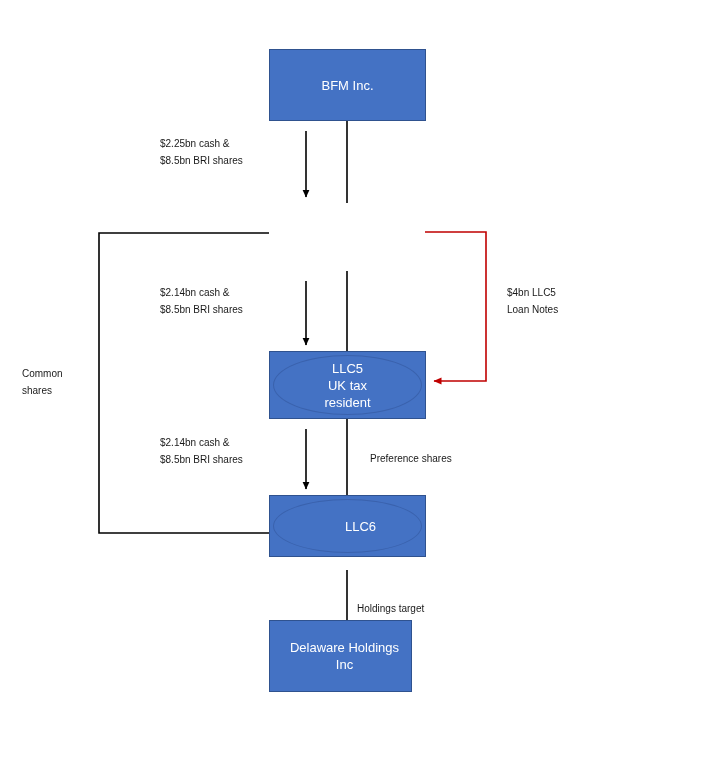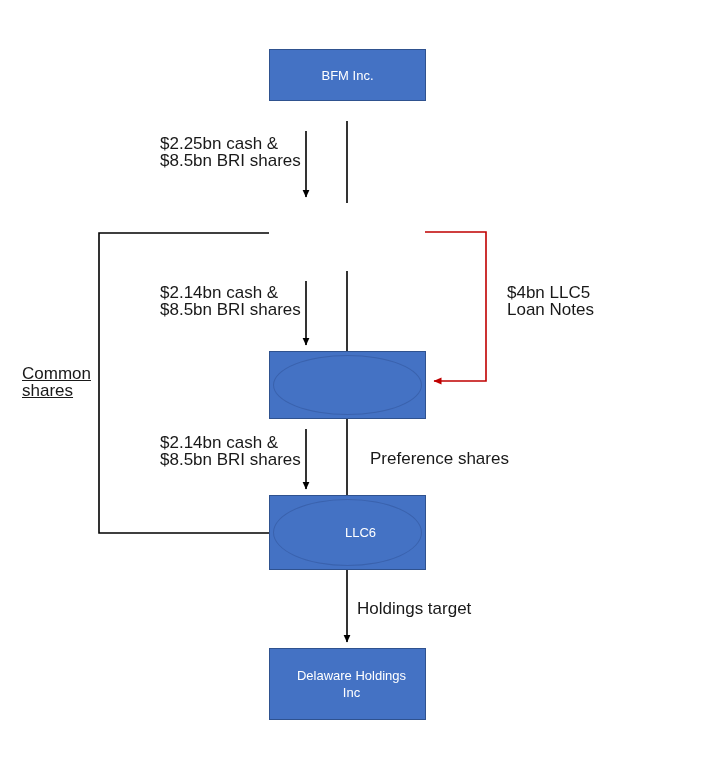--- a/index.html
+++ b/index.html
@@ -52,21 +52,21 @@
     right: 3px;
     bottom: 3px;
     border: 1px solid #3A62AD;
     border-radius: 50%;
     background: #4472C4;
     z-index: 1;
   }
   .edge-label {
     position: absolute;
     color: #191919;
-    font-size: 17px;
+    font-size: 10px;
     line-height: 17px;
     white-space: pre-line;
     font-family: "Liberation Sans", sans-serif;
   }
 </style>
 </head>
 <body>
 
 <div id="canvas">
 
@@ -92,51 +92,54 @@
 
     <line x1="306" y1="429" x2="306" y2="489" stroke="#000000" stroke-width="1.6" marker-end="url(#arrow-black)"></line>
 
     <line x1="347" y1="570" x2="347" y2="642" stroke="#000000" stroke-width="1.6" marker-end="url(#arrow-black)"></line>
 
     <path d="M269,233 L99,233 L99,533 L269,533" fill="none" stroke="#000000" stroke-width="1.6"></path>
 
     <path d="M425,232 L486,232 L486,381 L434,381" fill="none" stroke="#C00000" stroke-width="1.6" marker-end="url(#arrow-red)"></path>
   </svg>
 
-  <div class="node" style="left:269px; top:49px; width:157px; height:52px;">
+  <div class="node" style="left:269px; top:49px; width:157px; height:72px;">
     <span class="node-label">BFM Inc.</span>
   </div>
 
 
   <div class="node" style="left:269px; top:351px; width:157px; height:68px;">
     <span class="ellipse"></span>
+    <span class="node-label">LLC5
+UK tax
+resident</span>
   </div>
 
-  <div class="node" style="left:269px; top:495px; width:157px; height:75px;padding-left:26px;">
+  <div class="node" style="left:269px; top:495px; width:157px; height:62px;padding-left:26px;">
     <span class="ellipse"></span>
     <span class="node-label">LLC6</span>
   </div>
 
-  <div class="node" style="left:269px; top:648px; width:157px; height:72px;padding-left:8px;">
+  <div class="node" style="left:269px; top:620px; width:143px; height:72px;padding-left:8px;">
     <span class="node-label">Delaware Holdings
 Inc</span>
   </div>
 
   <div class="edge-label" style="left:160px; top:135px;">$2.25bn cash &amp;
 $8.5bn BRI shares</div>
 
   <div class="edge-label" style="left:160px; top:284px;">$2.14bn cash &amp;
 $8.5bn BRI shares</div>
 
   <div class="edge-label" style="left:160px; top:434px;">$2.14bn cash &amp;
 $8.5bn BRI shares</div>
 
   <div class="edge-label" style="left:500px; top:284px;margin-left:7px;">$4bn LLC5
 Loan Notes</div>
 
-  <div class="edge-label" style="left:22px; top:365px;text-decoration:underline;">Common
+  <div class="edge-label" style="left:22px; top:365px;">Common
 shares</div>
 
   <div class="edge-label" style="left:370px; top:450px;">Preference shares</div>
 
   <div class="edge-label" style="left:357px; top:600px;">Holdings target</div>
 
 </div>
 
 </body></html>

